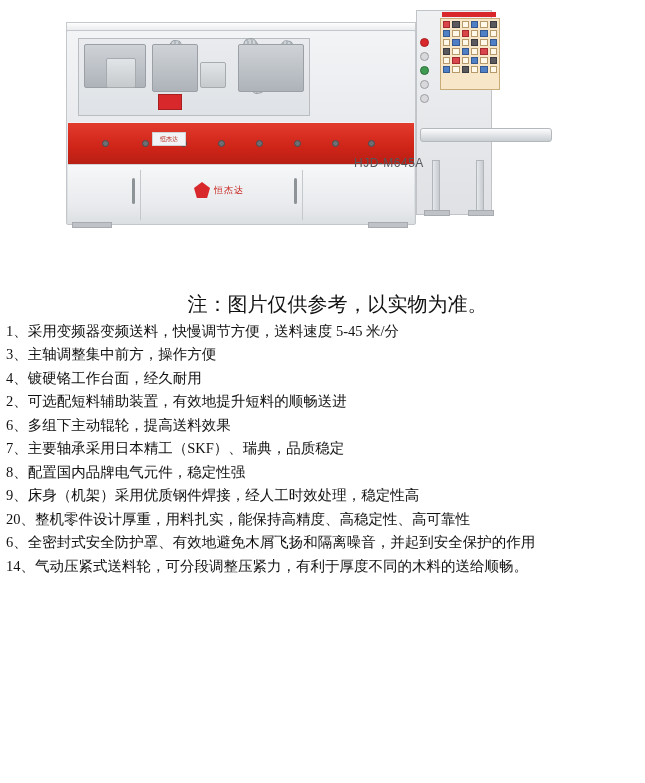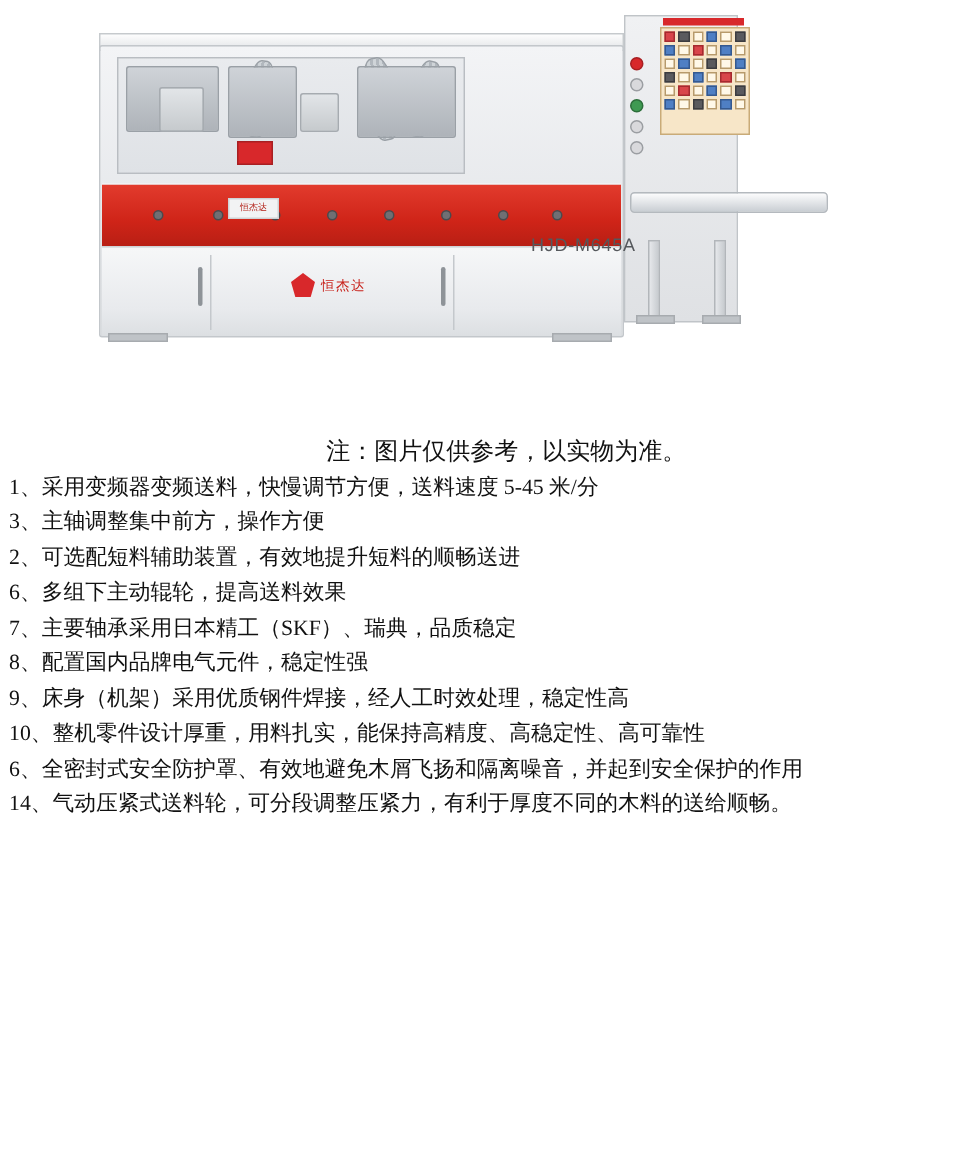--- a/index.html
+++ b/index.html
@@ -205,21 +205,21 @@
     position: absolute;
     left: 306px; top: 146px;
     font-size: 12px; color: #55585c;
     font-family: "Liberation Sans", sans-serif;
     letter-spacing: 0.5px;
   }
 
   
   .note {
     text-align: center;
-    font-size: 16px;
+    font-size: 20px;
     margin: 8px 0 2px 0;
     padding-left: 30px;
     font-weight: 500;
   }
   .section-title {
     font-size: 14.5px;
     margin: 10px 0 0 6px;
     font-weight: 500;
   }
   .feature-list {
@@ -349,23 +349,24 @@
       <div class="model-label">HJD-M645A</div>
     </div>
   </div>
 
   <div class="note">注：图片仅供参考，以实物为准。</div>
 
 
   <div class="feature-list">
     <p class="feature">1、采用变频器变频送料，快慢调节方便，送料速度 5-45 米/分</p>
     <p class="feature">3、主轴调整集中前方，操作方便</p>
+    <p class="feature">4、镀硬铬工作台面，经久耐用</p>
     <p class="feature">2、可选配短料辅助装置，有效地提升短料的顺畅送进</p>
     <p class="feature">6、多组下主动辊轮，提高送料效果</p>
     <p class="feature">7、主要轴承采用日本精工（SKF）、瑞典，品质稳定</p>
     <p class="feature">8、配置国内品牌电气元件，稳定性强</p>
     <p class="feature">9、床身（机架）采用优质钢件焊接，经人工时效处理，稳定性高</p>
-    <p class="feature">10、整机零件设计厚重，用料扎实，能保持高精度、高稳定性、高可靠性</p>
+    <p class="feature">20、整机零件设计厚重，用料扎实，能保持高精度、高稳定性、高可靠性</p>
     <p class="feature">6、全密封式安全防护罩、有效地避免木屑飞扬和隔离噪音，并起到安全保护的作用</p>
     <p class="feature">14、气动压紧式送料轮，可分段调整压紧力，有利于厚度不同的木料的送给顺畅。</p>
   </div>
 
 </div>
 
 </body></html>

